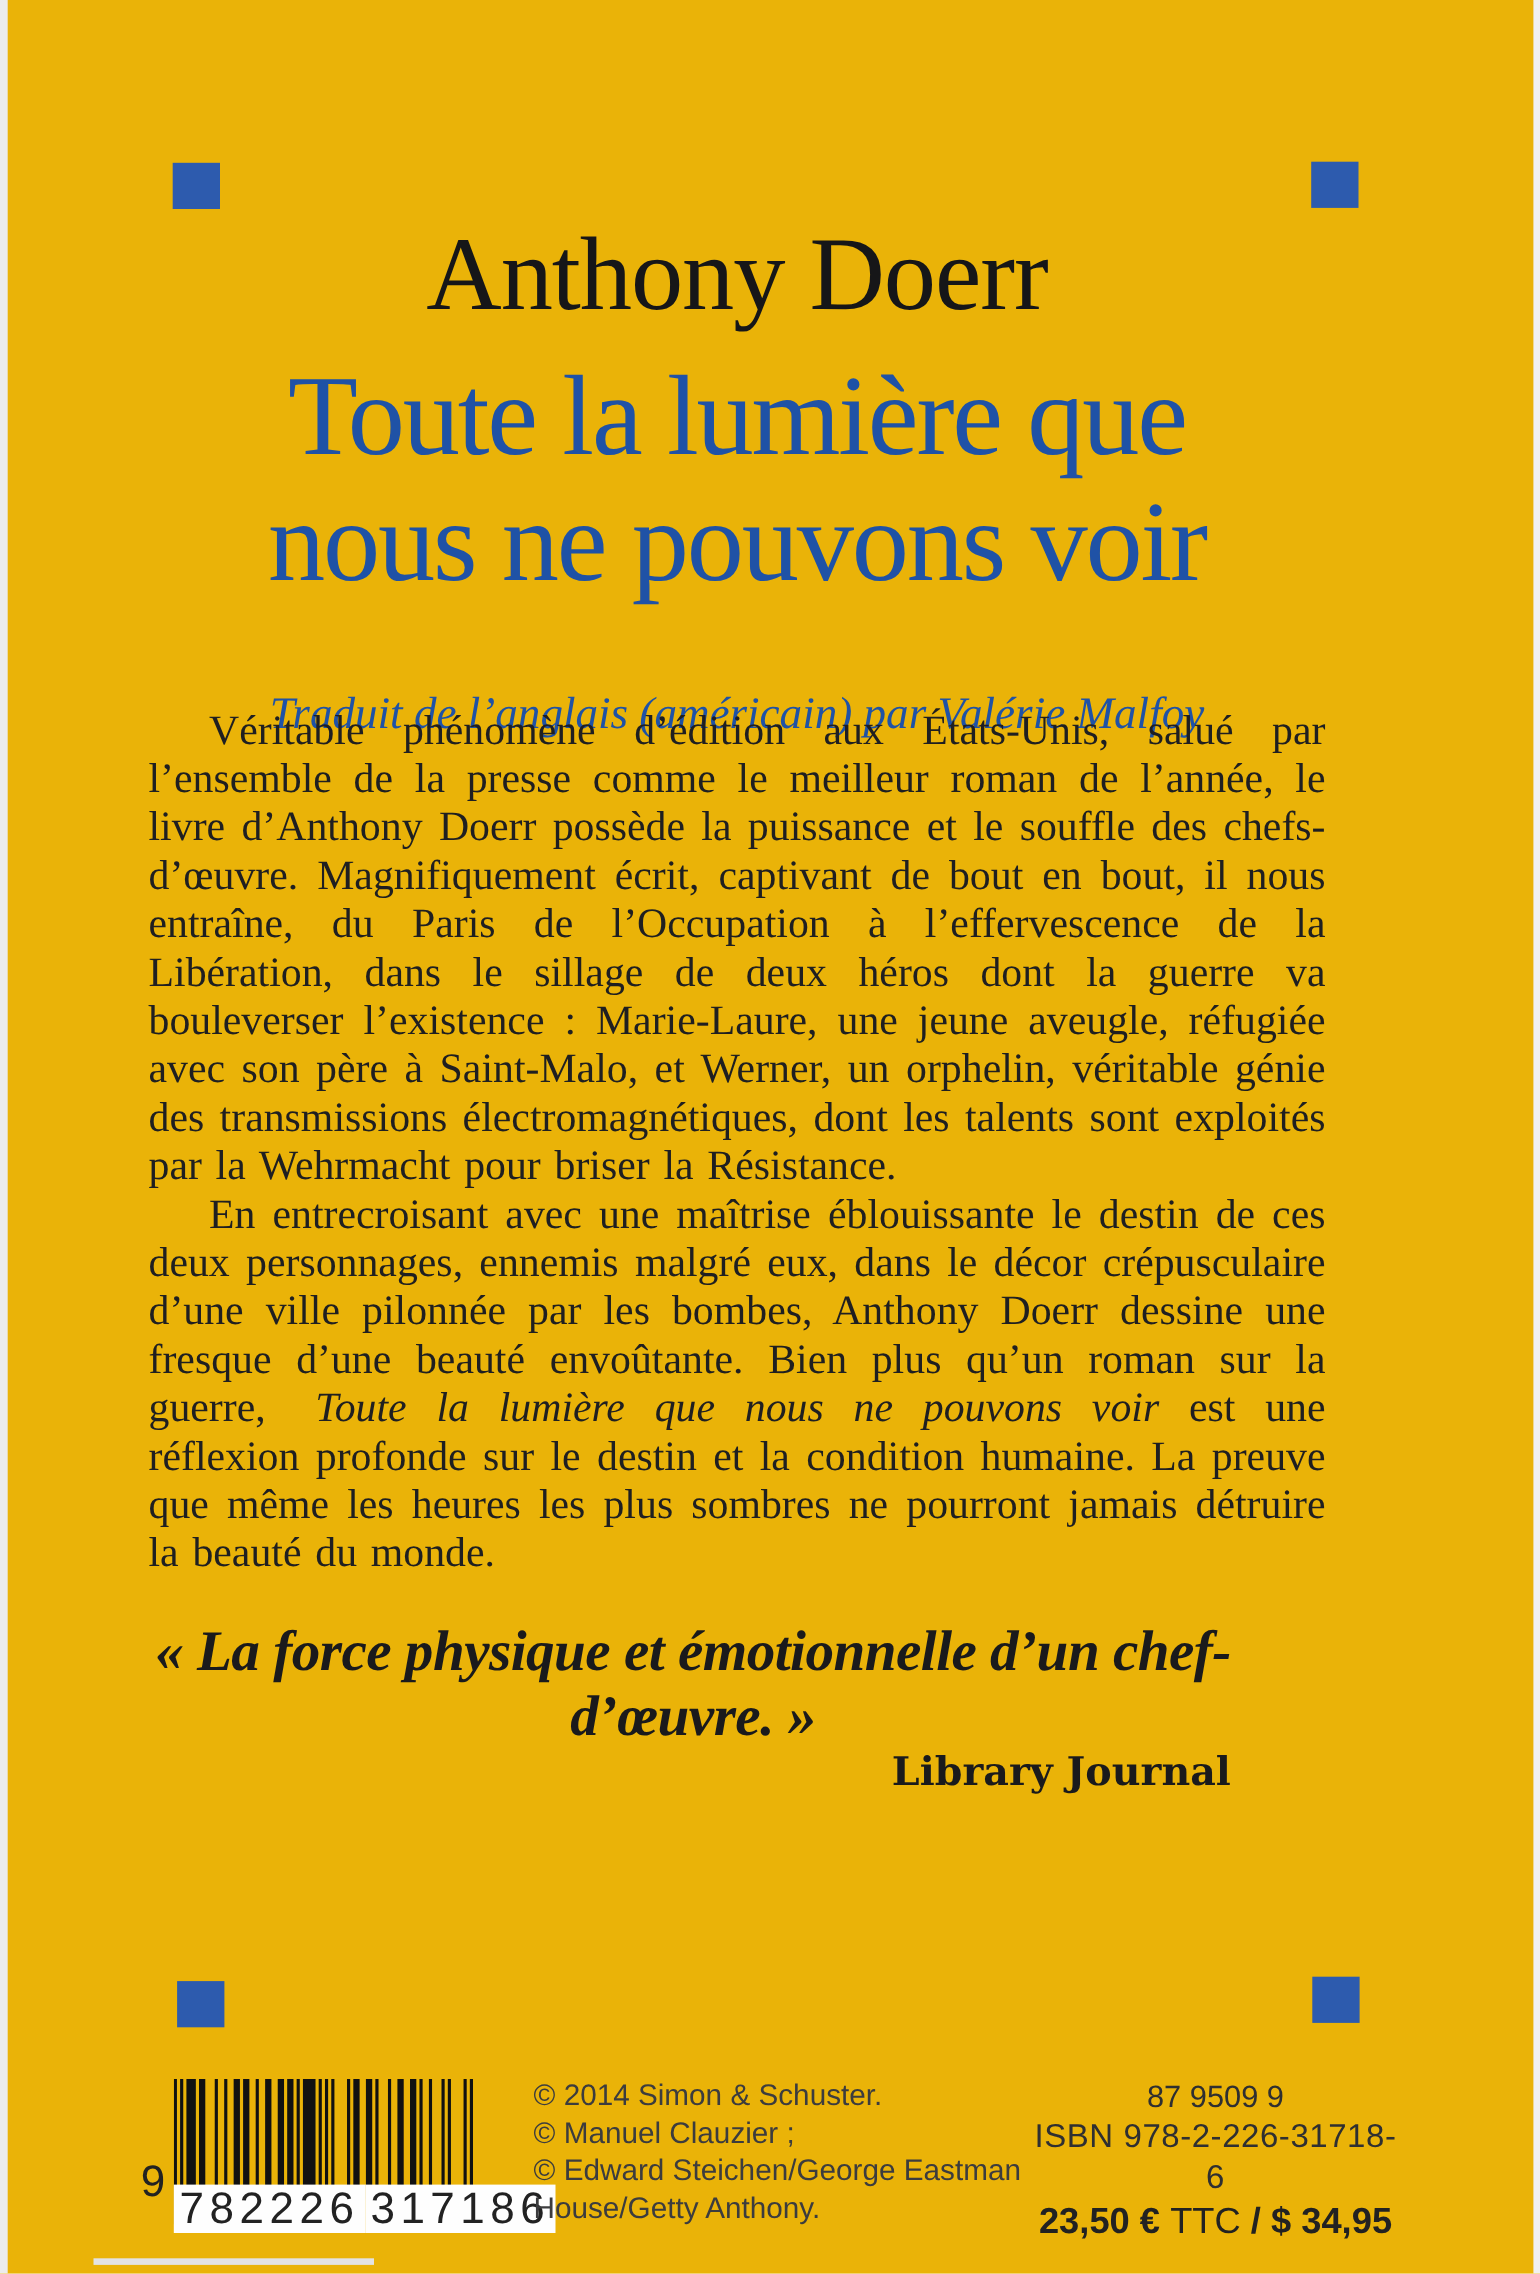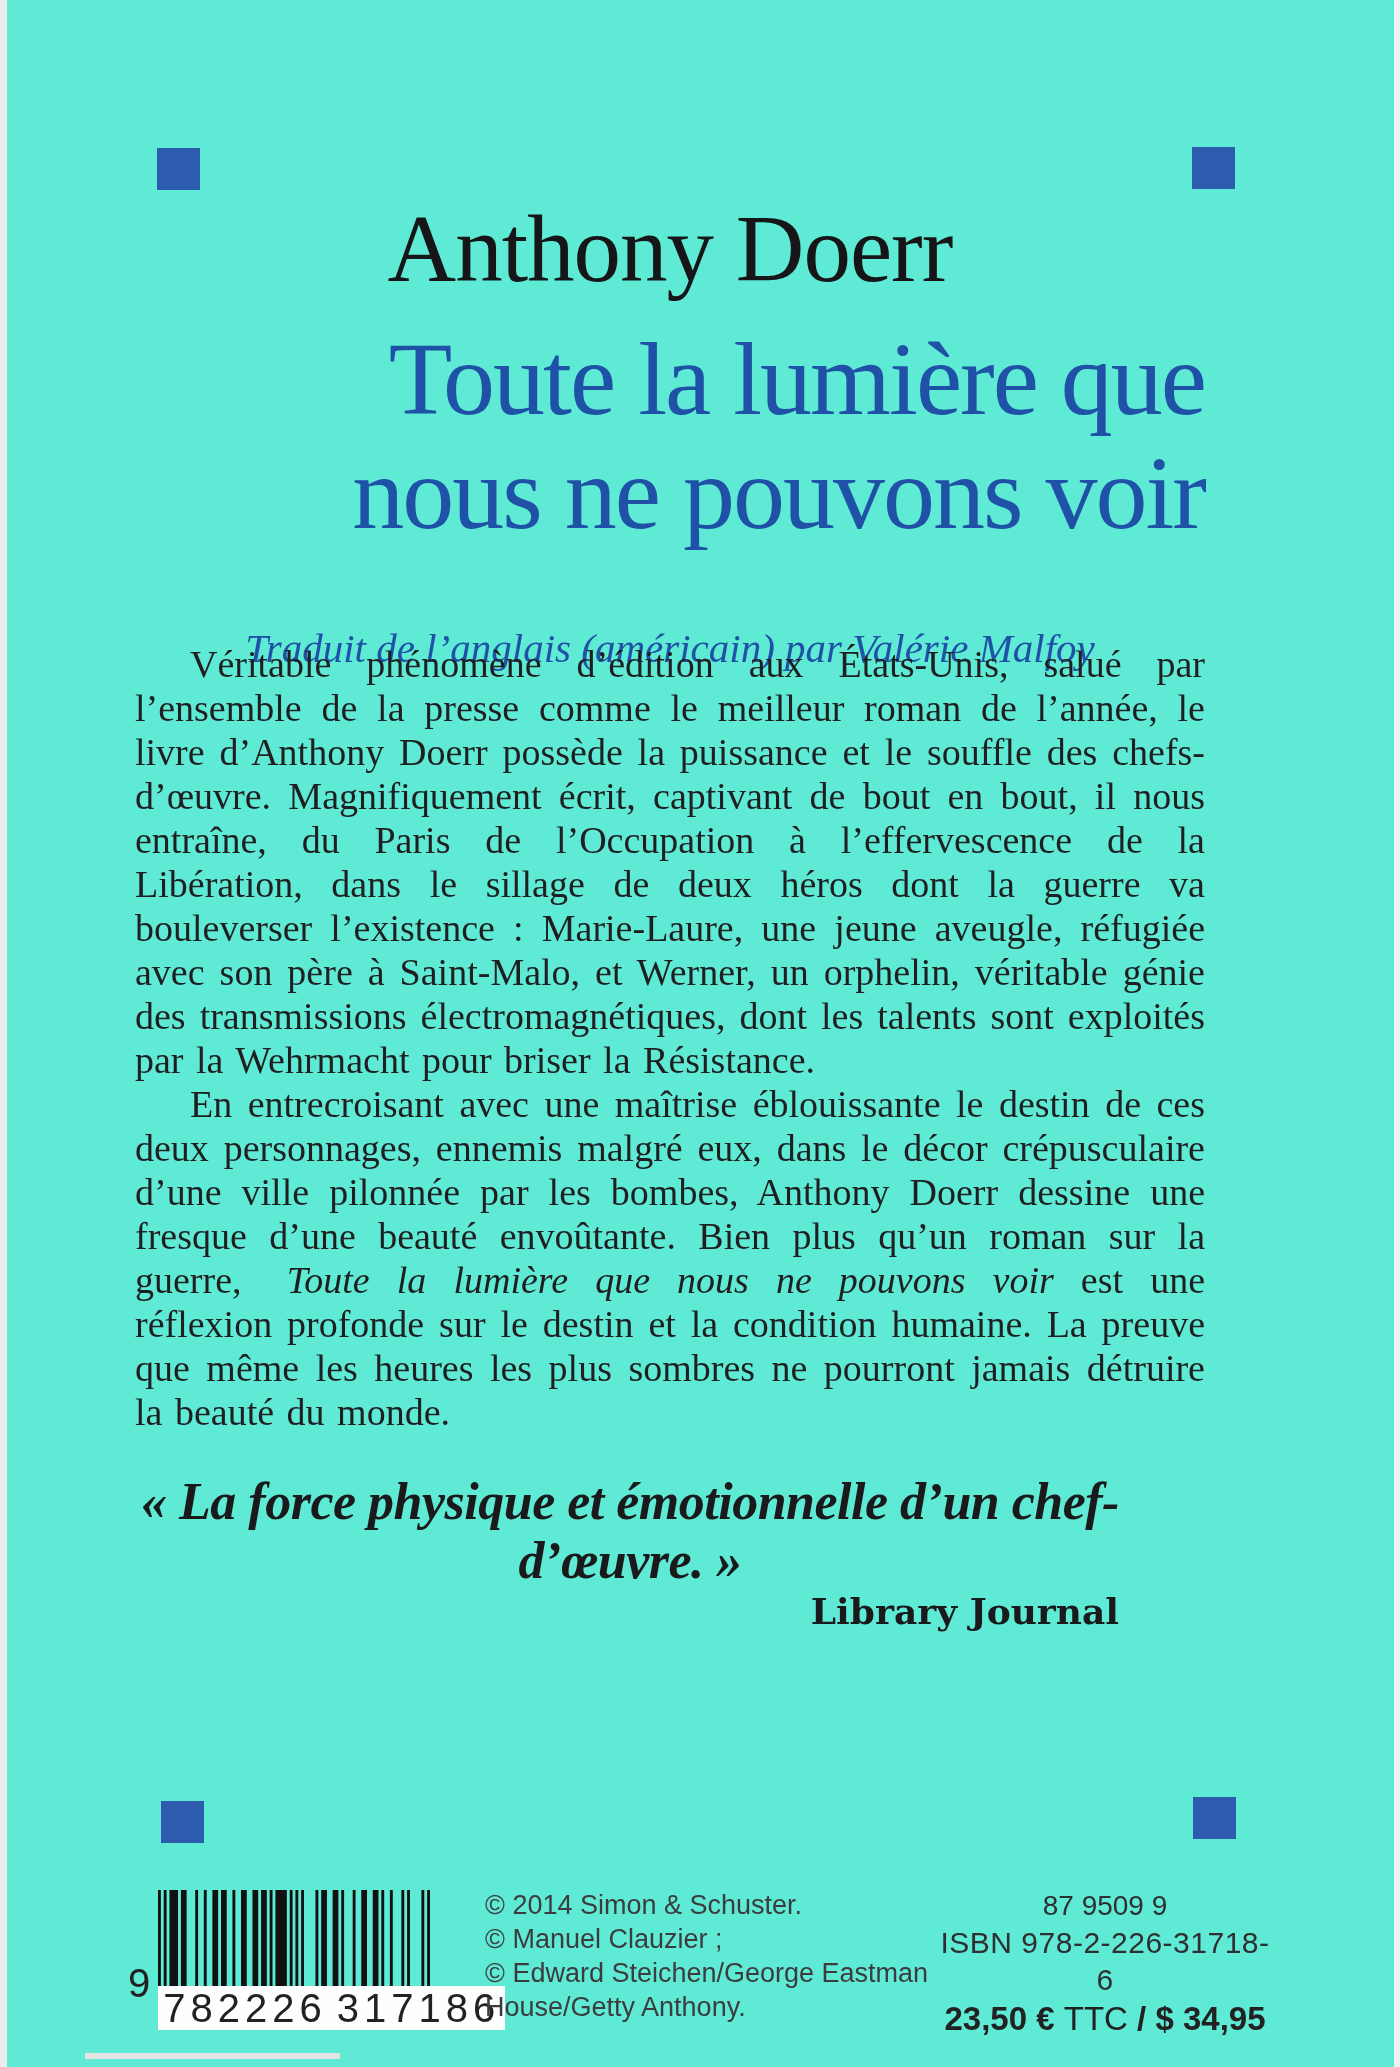--- a/index.html
+++ b/index.html
@@ -1,20 +1,20 @@
 <!DOCTYPE html>
 <html style="--accent-blue: #1f52a6; --square-blue: #2d5bae;"><head>
 <meta charset="utf-8">
 <style>
   html, body { margin: 0; padding: 0; background: #ffffff; }
   .page {
     position: relative;
     width: 1400px;
     height: 2067px;
-    background: #5eead4;
+    background: #eab308;
     overflow: hidden;
     font-family: "Liberation Serif", serif;
     color: #1f1f21;
   }
   
   .edge-left  { position:absolute; left:0; top:0; width:7px; height:100%; background:#ececec; }
   .edge-right { position:absolute; right:0; top:0; width:6px; height:100%; background:#f1f1f1; }
   .edge-bottom{ position:absolute; left:85px; bottom:8px; width:255px; height:6px; background:#e3e3e3; }
 
   .corner-square {
@@ -32,21 +32,21 @@
   .author {
     top: 200px;
     text-align: center;
     font-size: 95px;
     line-height: 1.05;
     letter-spacing: -1px;
     color: #161618;
   }
   .book-title {
     top: 322px;
-    text-align: right;
+    text-align: center;
     font-size: 104px;
     line-height: 114px;
     letter-spacing: -2px;
     color: var(--accent-blue, #1f52a6);
   }
   .translation {
     top: 578px;
     text-align: center;
     font-style: italic;
     font-size: 41px;

